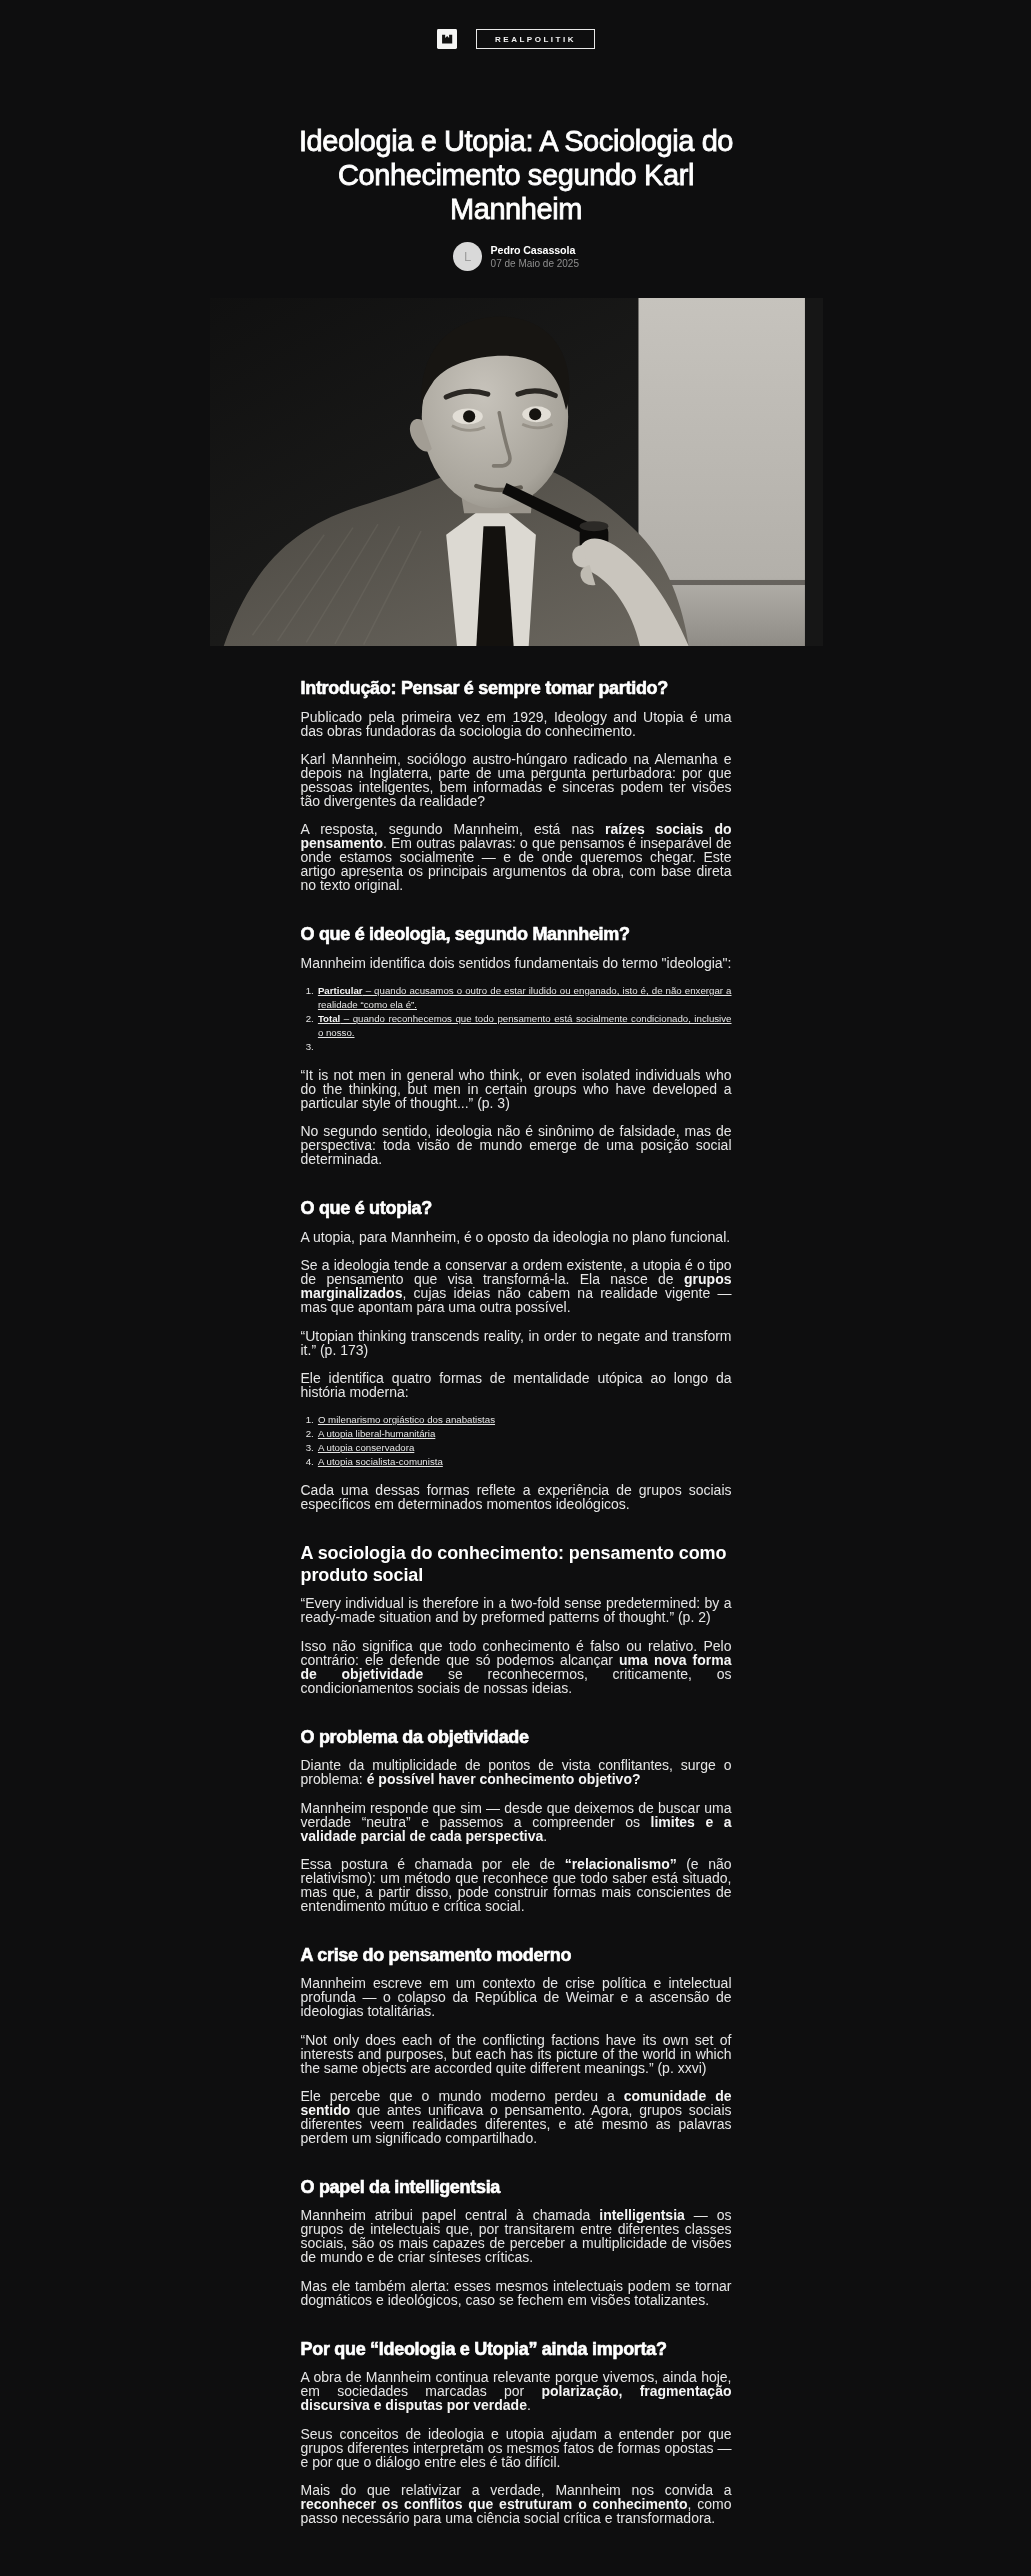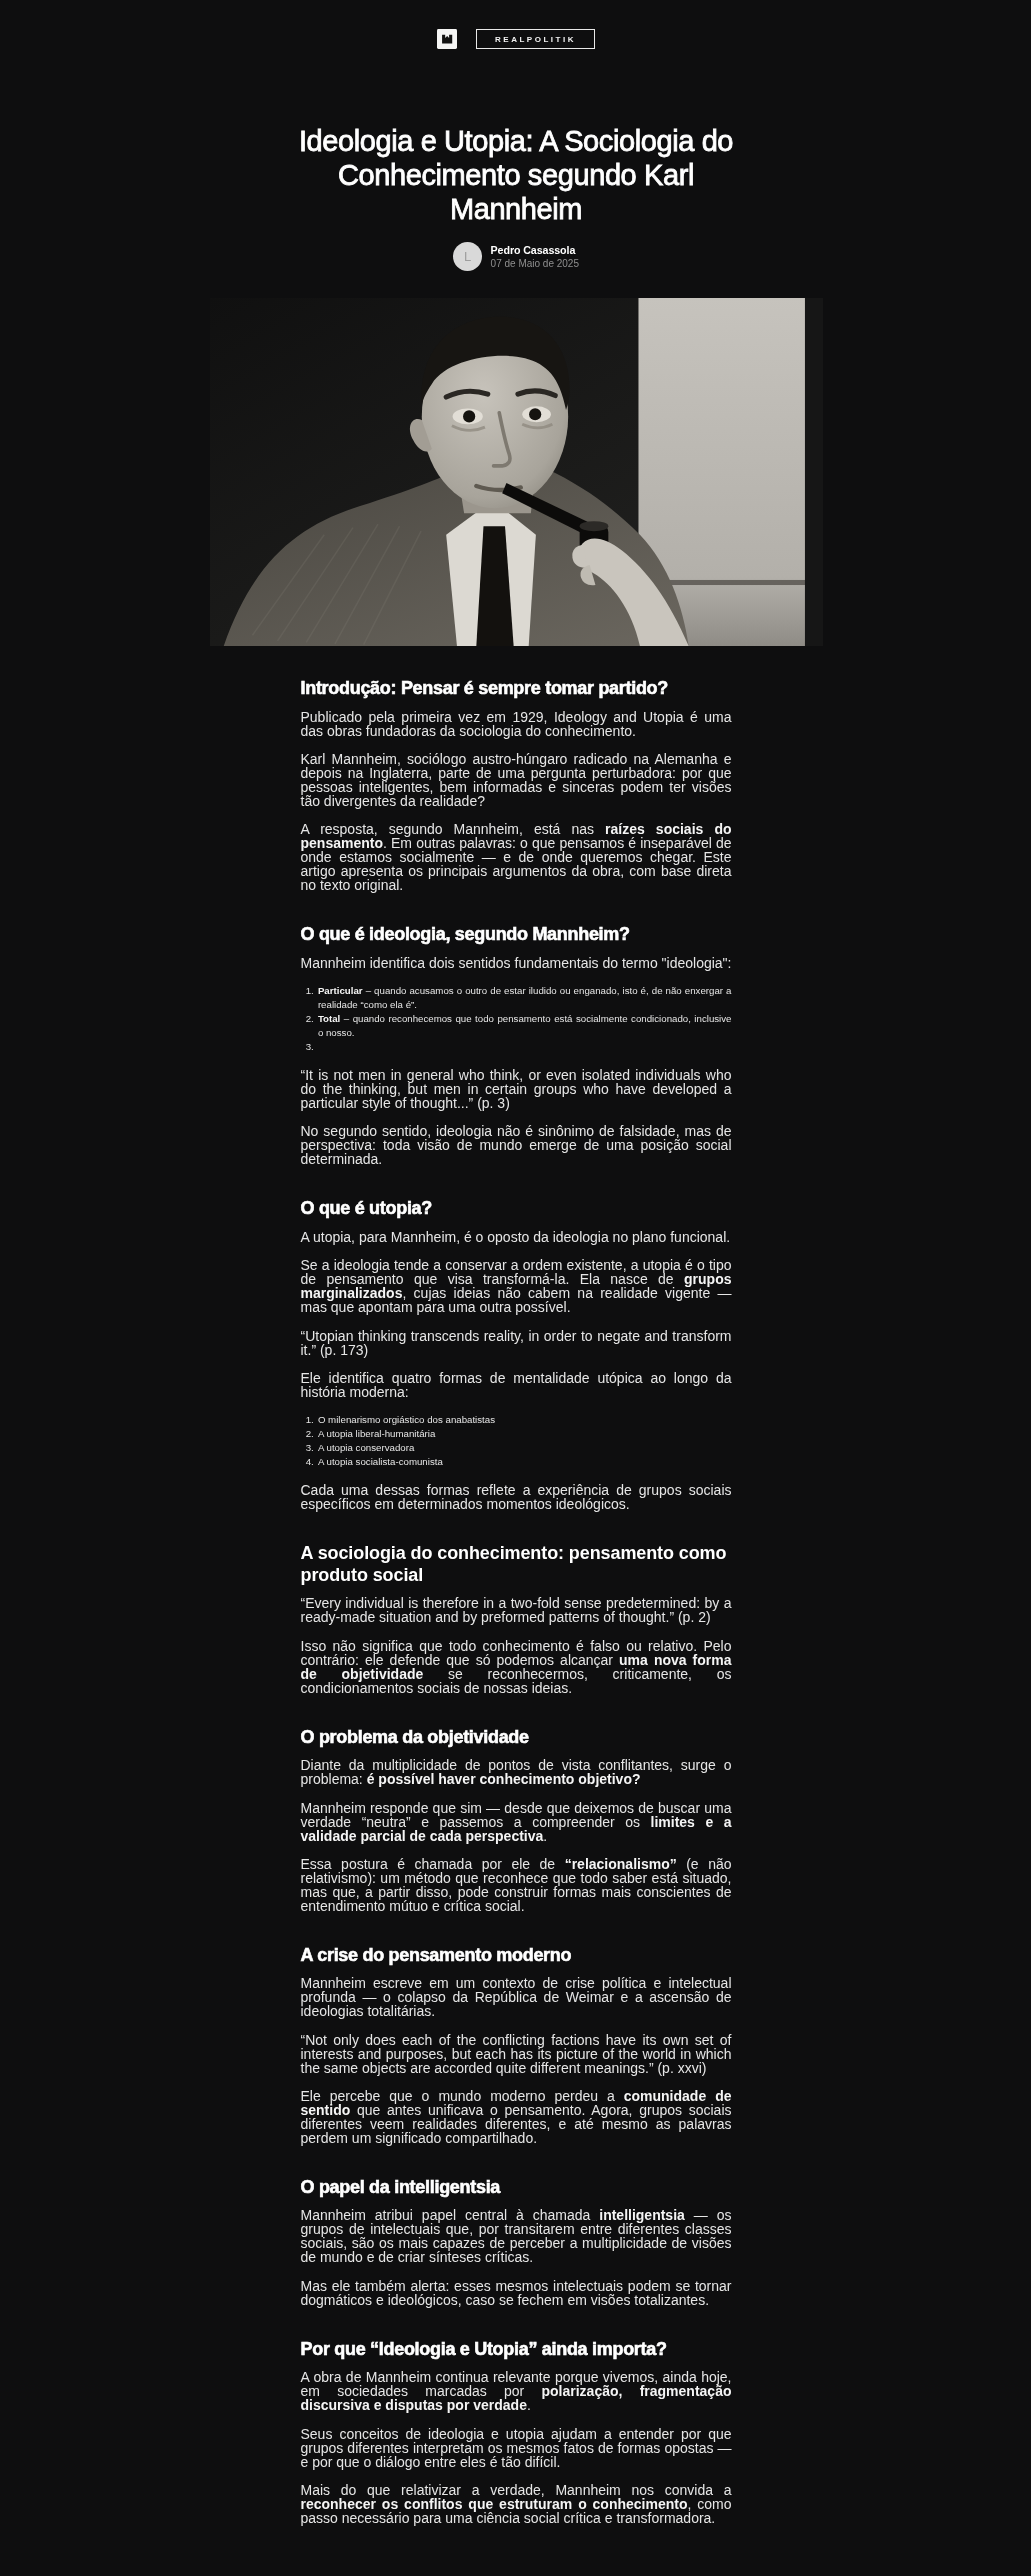--- a/index.html
+++ b/index.html
@@ -56,20 +56,21 @@
     font-size:14px; line-height:14px; text-align:justify; color:#e6e6e6;
     margin-bottom:14.3px;
   }
   .article-body strong { color:#f5f5f5; font-weight:700; }
   .article-body ol {
     margin:0 0 14.3px 0; padding-left:16px;
   }
   .article-body li {
     font-size:9.7px; line-height:14px; text-align:justify; color:#e6e6e6;
     padding-left:1.4px;
+    text-decoration:underline;
   }
 </style>
 </head>
 <body>
 
 <header class="site-header">
   <div class="logo">
     <span class="logo-tile">
       <svg viewBox="0 0 24 24" aria-hidden="true">
         <path d="M3.5 4.5h5.2v5.6l3.3-3.4 3.3 3.4V4.5h5.2v15H3.5z" fill="#121212"></path>

